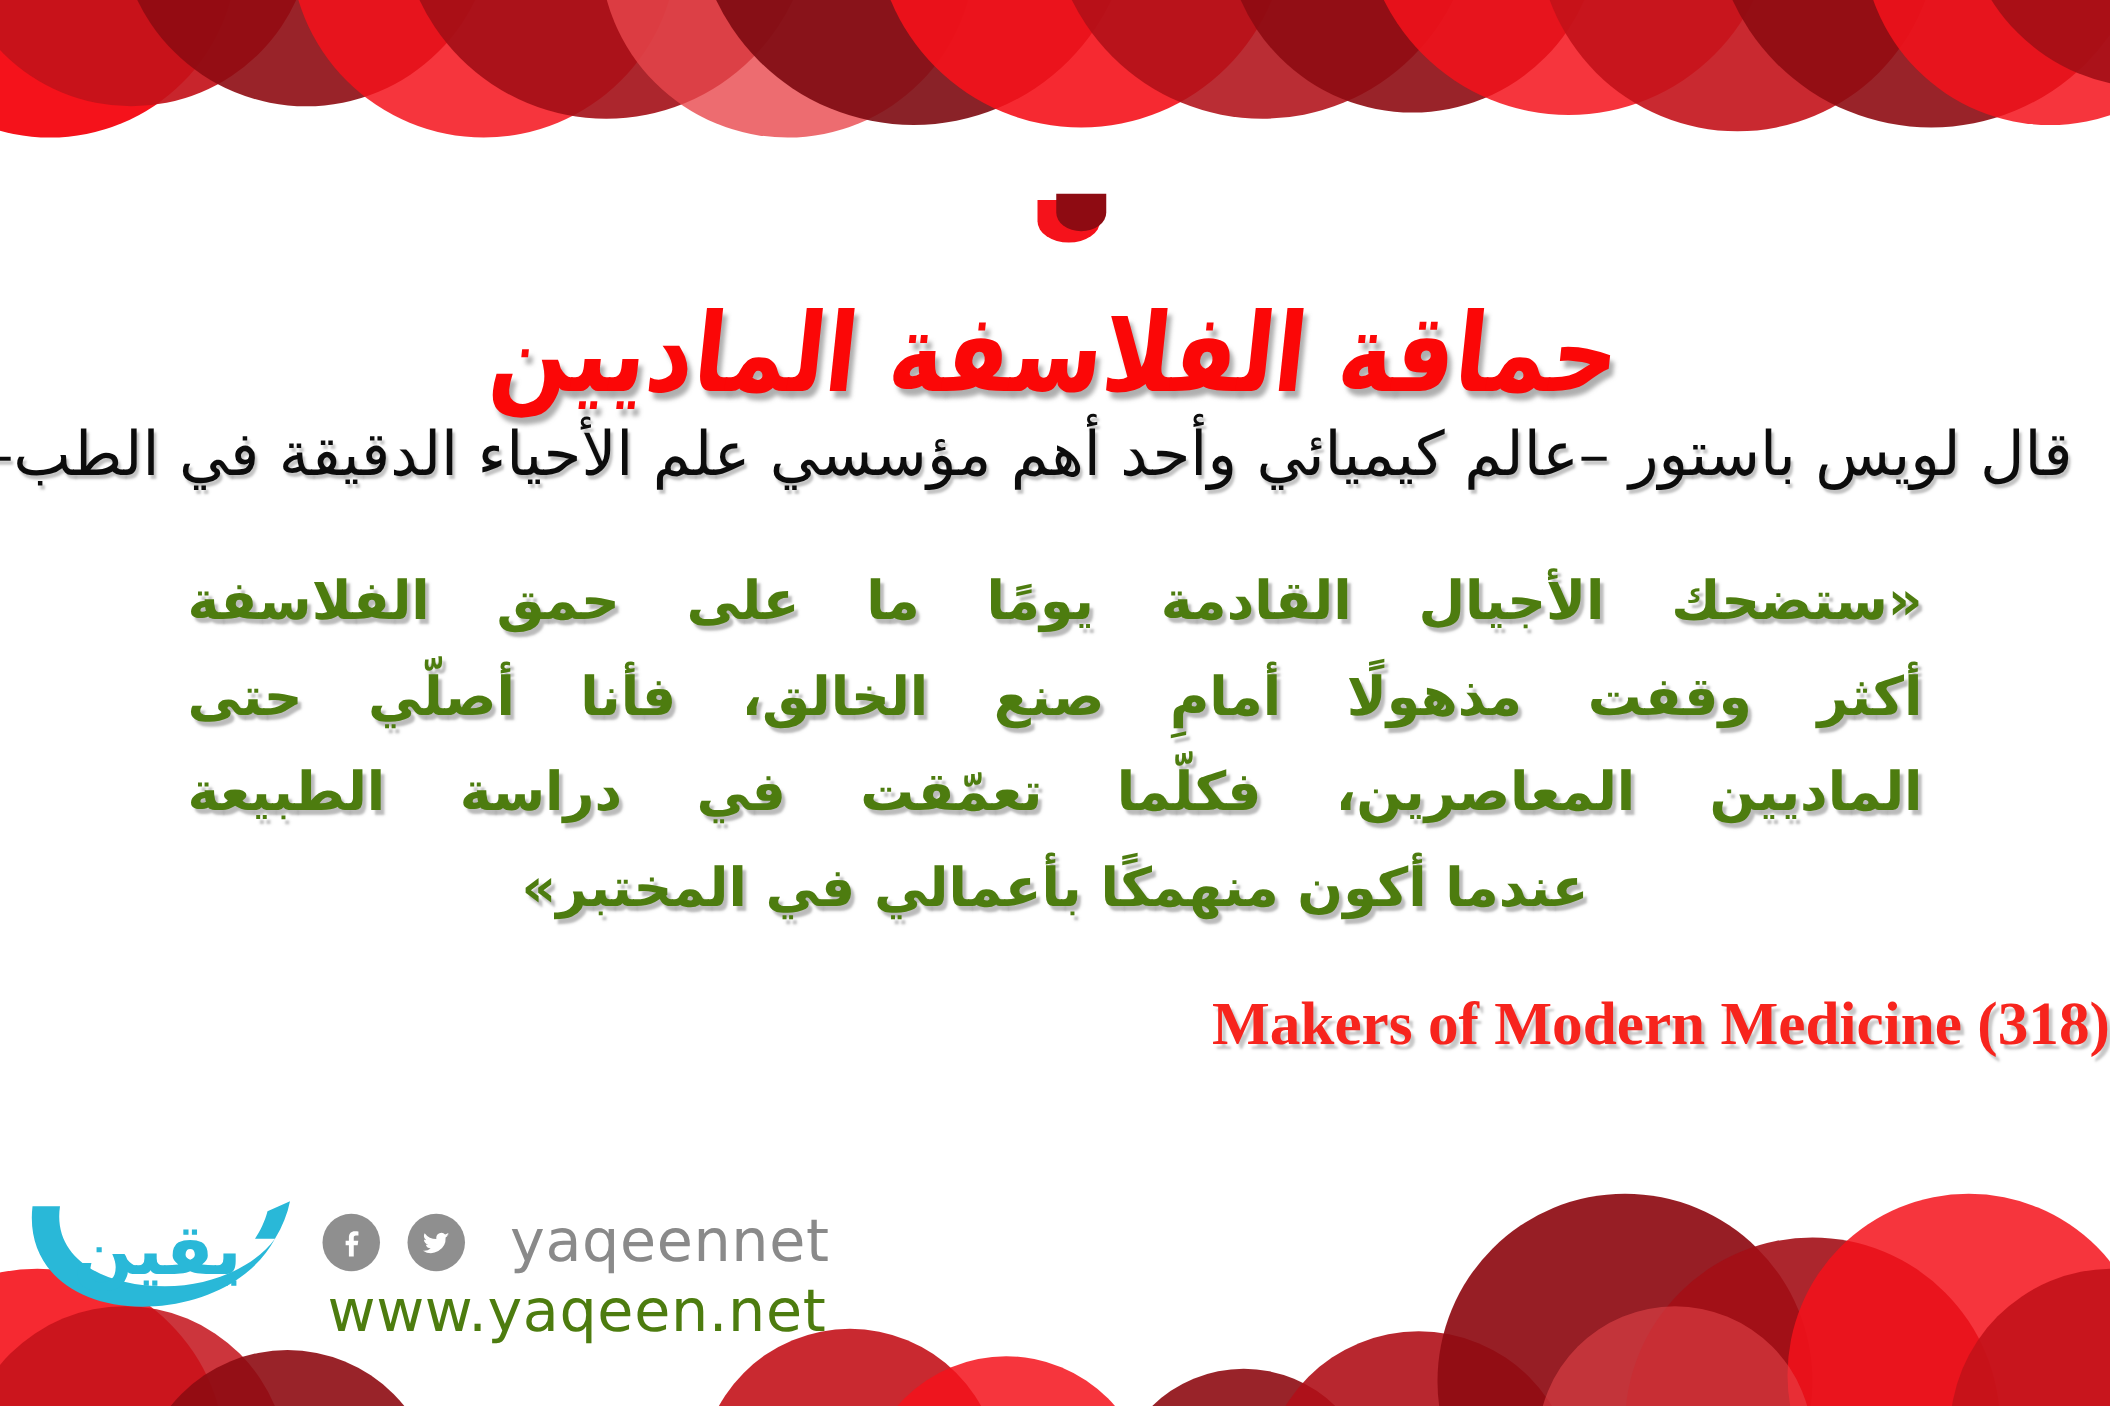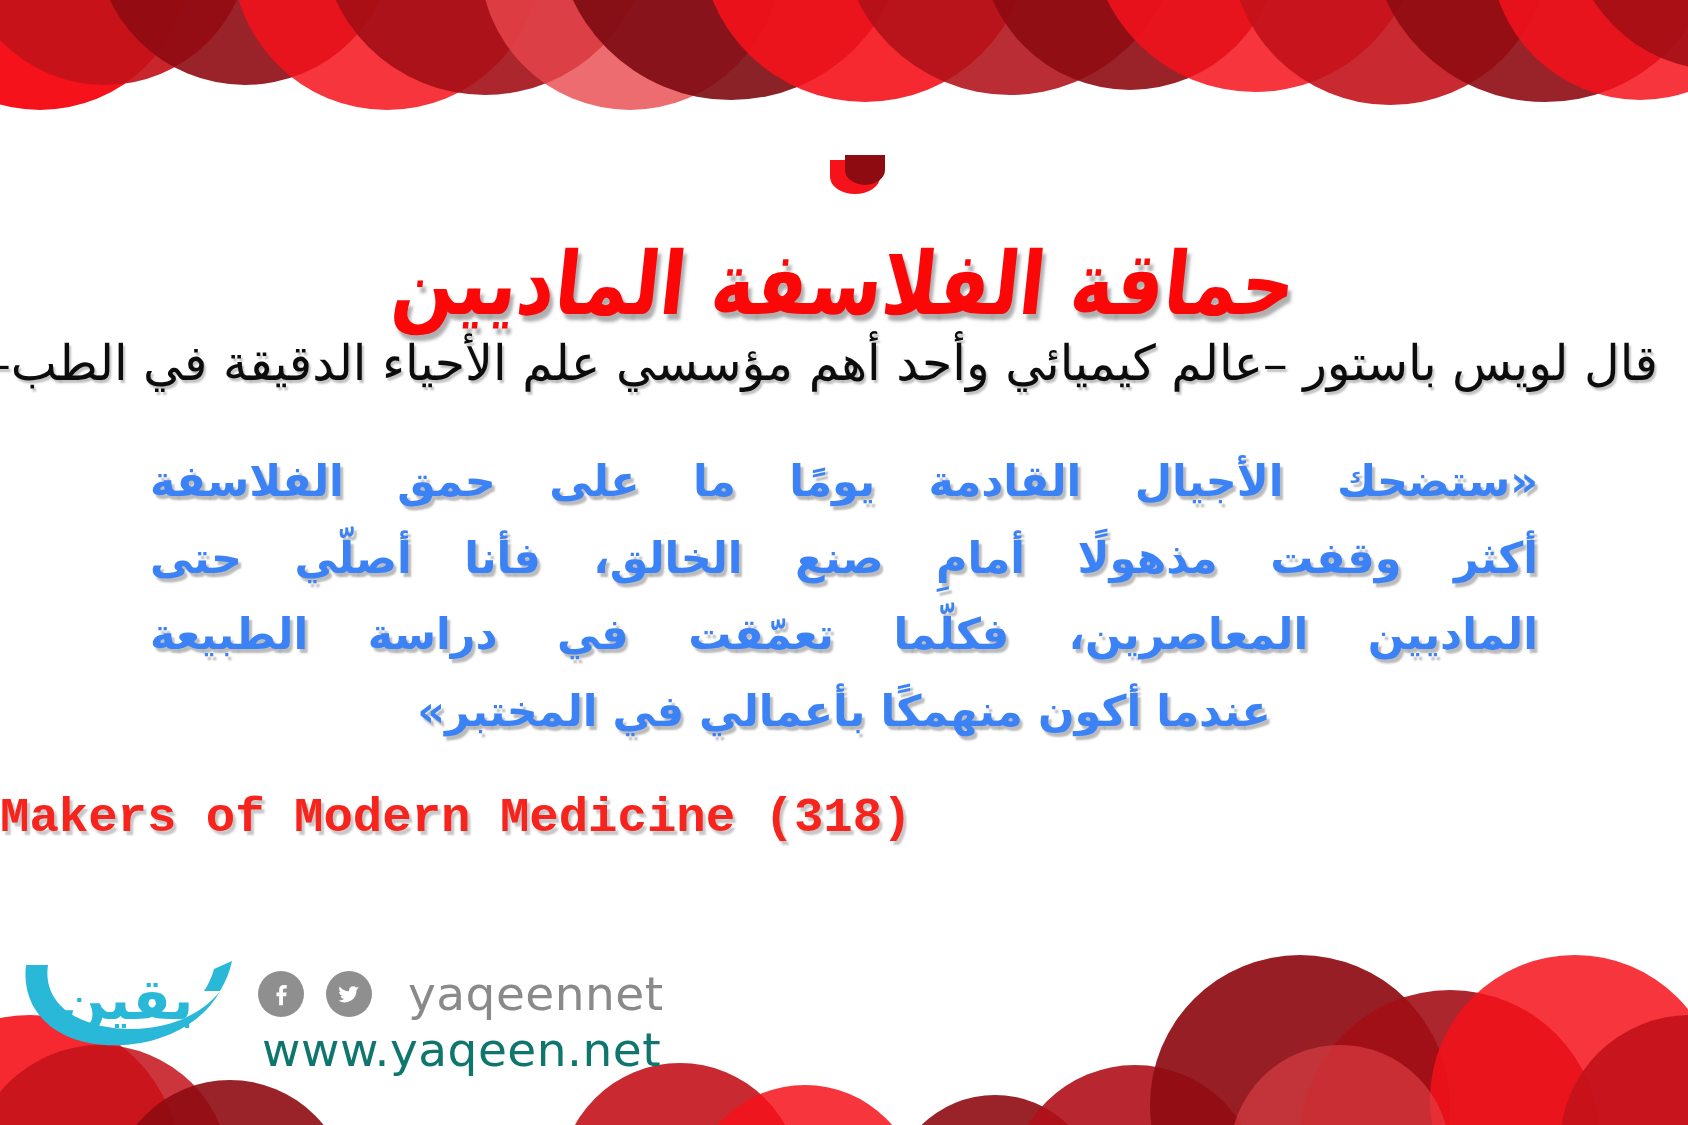--- a/index.html
+++ b/index.html
@@ -42,46 +42,46 @@
     white-space:nowrap;
   }
   .intro span{display:inline-block;}
 
   
   .quote{
     position:absolute;left:150px;right:150px;top:443px;
     direction:rtl;text-align:justify;text-align-last:center;
     font-family:"DejaVu Sans","Liberation Sans",sans-serif;
     font-weight:bold;
-    font-size:43px;line-height:1.78;color:#3b82f6;
+    font-size:43px;line-height:1.78;color:#4d7c0f;
     text-shadow:3px 4px 2px rgba(120,120,120,.5);
   }
   .quote .ln{display:block;text-align:justify;text-align-last:justify;white-space:nowrap;}
   .quote .ln.last{text-align-last:center;}
 
   
   .source{
     position:absolute;left:0;right:0;top:790px;
-    text-align:left;direction:ltr;
-    font-family:Liberation Mono, monospace;
+    text-align:right;direction:ltr;
+    font-family:Liberation Serif, serif;
     font-weight:bold;font-size:49px;color:#f7241d;
     text-shadow:3px 4px 2px rgba(130,130,130,.45);
   }
 
   
   .footer{position:absolute;left:0;bottom:0;width:1558px;height:230px;text-align:right;}
   .logo{position:absolute;left:18px;bottom:72px;width:236px;height:128px;}
   .social{position:absolute;left:258px;bottom:108px;display:flex;align-items:center;gap:22px;}
   .soc-icon{width:46px;height:46px;border-radius:50%;background:#8f8f8f;
             display:flex;align-items:center;justify-content:center;color:#fff;}
   .handle{margin-left:14px;font-family:"DejaVu Sans","Liberation Sans",sans-serif;
           font-size:47px;color:#8a8a8a;letter-spacing:.5px;line-height:1;}
   .site{position:absolute;left:262px;bottom:52px;
         font-family:"DejaVu Sans","Liberation Sans",sans-serif;
-        font-size:47px;color:#0f766e;letter-spacing:.5px;line-height:1;}
+        font-size:47px;color:#4d7c0f;letter-spacing:.5px;line-height:1;}
 </style>
 </head>
 <body>
 
 <div id="card">
 
   <div class="topband">
     <div class="deco" style="left:-110px;top:-190px;width:300px;height:300px;background:#f5121b;"></div>
     <div class="deco" style="left:-40px;top:-205px;width:290px;height:290px;background:#c3121a;opacity:.92;"></div>
     <div class="deco" style="left:95px;top:-215px;width:300px;height:300px;background:#8e0b12;opacity:.9;"></div>

